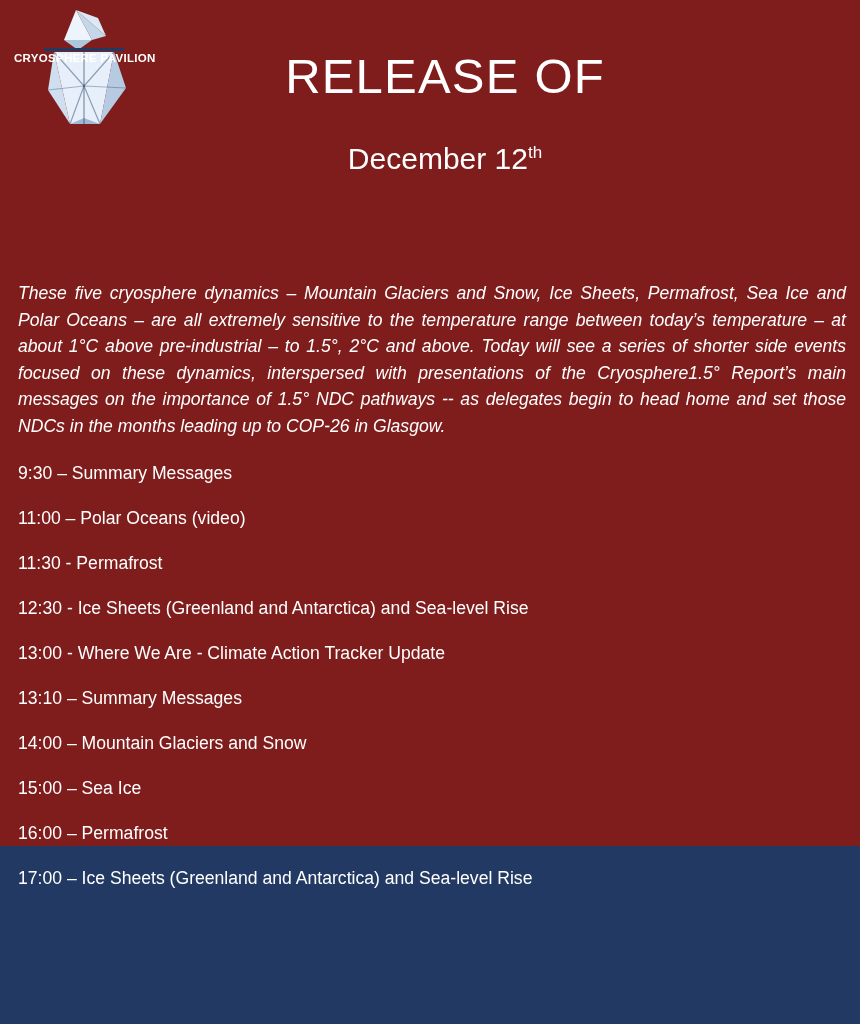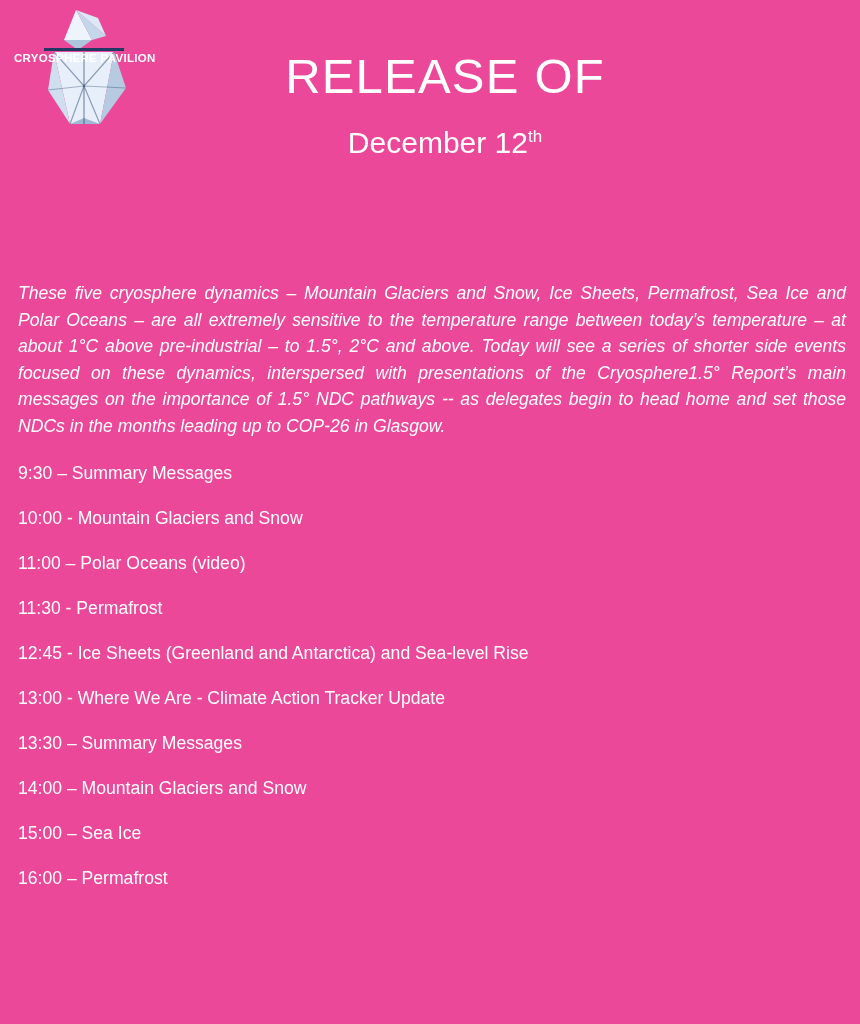--- a/index.html
+++ b/index.html
@@ -7,22 +7,22 @@
     width: 860px;
     height: 1024px;
     background: #223a63;
     font-family: "Liberation Sans", sans-serif;
     color: #ffffff;
     overflow: hidden;
   }
   .page {
     position: relative;
     width: 860px;
-    height: 1024px;
-    background: #ec4899;
+    height: 846px;
+    background: #7f1d1d;
   }
 
   
   .logo {
     position: absolute;
     left: 14px;
     top: 6px;
     width: 160px;
     height: 120px;
   }
@@ -50,21 +50,21 @@
   }
   .title {
     font-size: 49px;
     line-height: 56px;
     font-weight: normal;
     letter-spacing: 1.2px;
     color: #ffffff;
     padding-left: 30px;
   }
   .subtitle {
-    margin-top: 16px;
+    margin-top: 32px;
     font-size: 30px;
     line-height: 34px;
     color: #ffffff;
     padding-left: 30px;
   }
   .subtitle sup {
     font-size: 17px;
     vertical-align: super;
   }
 
@@ -128,24 +128,24 @@
     <div class="title">RELEASE OF</div>
     <div class="subtitle">
       <span>December 12</span><sup>th</sup>
     </div>
   </div>
 
   <div class="intro">These five cryosphere dynamics – Mountain Glaciers and Snow, Ice Sheets, Permafrost, Sea Ice and Polar Oceans – are all extremely sensitive to the temperature range between today’s temperature – at about 1°C above pre-industrial – to 1.5°, 2°C and above.  Today will see a series of shorter side events focused on these dynamics, interspersed with presentations of the Cryosphere1.5° Report’s main messages on the importance of 1.5° NDC pathways -- as delegates begin to head home and set those NDCs in the months leading up to COP-26 in Glasgow.</div>
 
   <div class="schedule">
     <div class="schedule-item">9:30 – Summary Messages</div>
-    <div class="schedule-item">10:00 - Mountain Glaciers and Snow</div>
     <div class="schedule-item">11:00 – Polar Oceans (video)</div>
     <div class="schedule-item">11:30  - Permafrost</div>
-    <div class="schedule-item">12:45 - Ice Sheets (Greenland and Antarctica) and Sea-level Rise</div>
+    <div class="schedule-item">12:30 - Ice Sheets (Greenland and Antarctica) and Sea-level Rise</div>
     <div class="schedule-item">13:00 - Where We Are - Climate Action Tracker Update</div>
-    <div class="schedule-item">13:30 – Summary Messages</div>
+    <div class="schedule-item">13:10 – Summary Messages</div>
     <div class="schedule-item">14:00 – Mountain Glaciers and Snow</div>
     <div class="schedule-item">15:00 – Sea Ice</div>
     <div class="schedule-item">16:00 – Permafrost</div>
+    <div class="schedule-item">17:00 – Ice Sheets (Greenland and Antarctica) and Sea-level Rise</div>
   </div>
 
 </div>
 
 </body></html>

